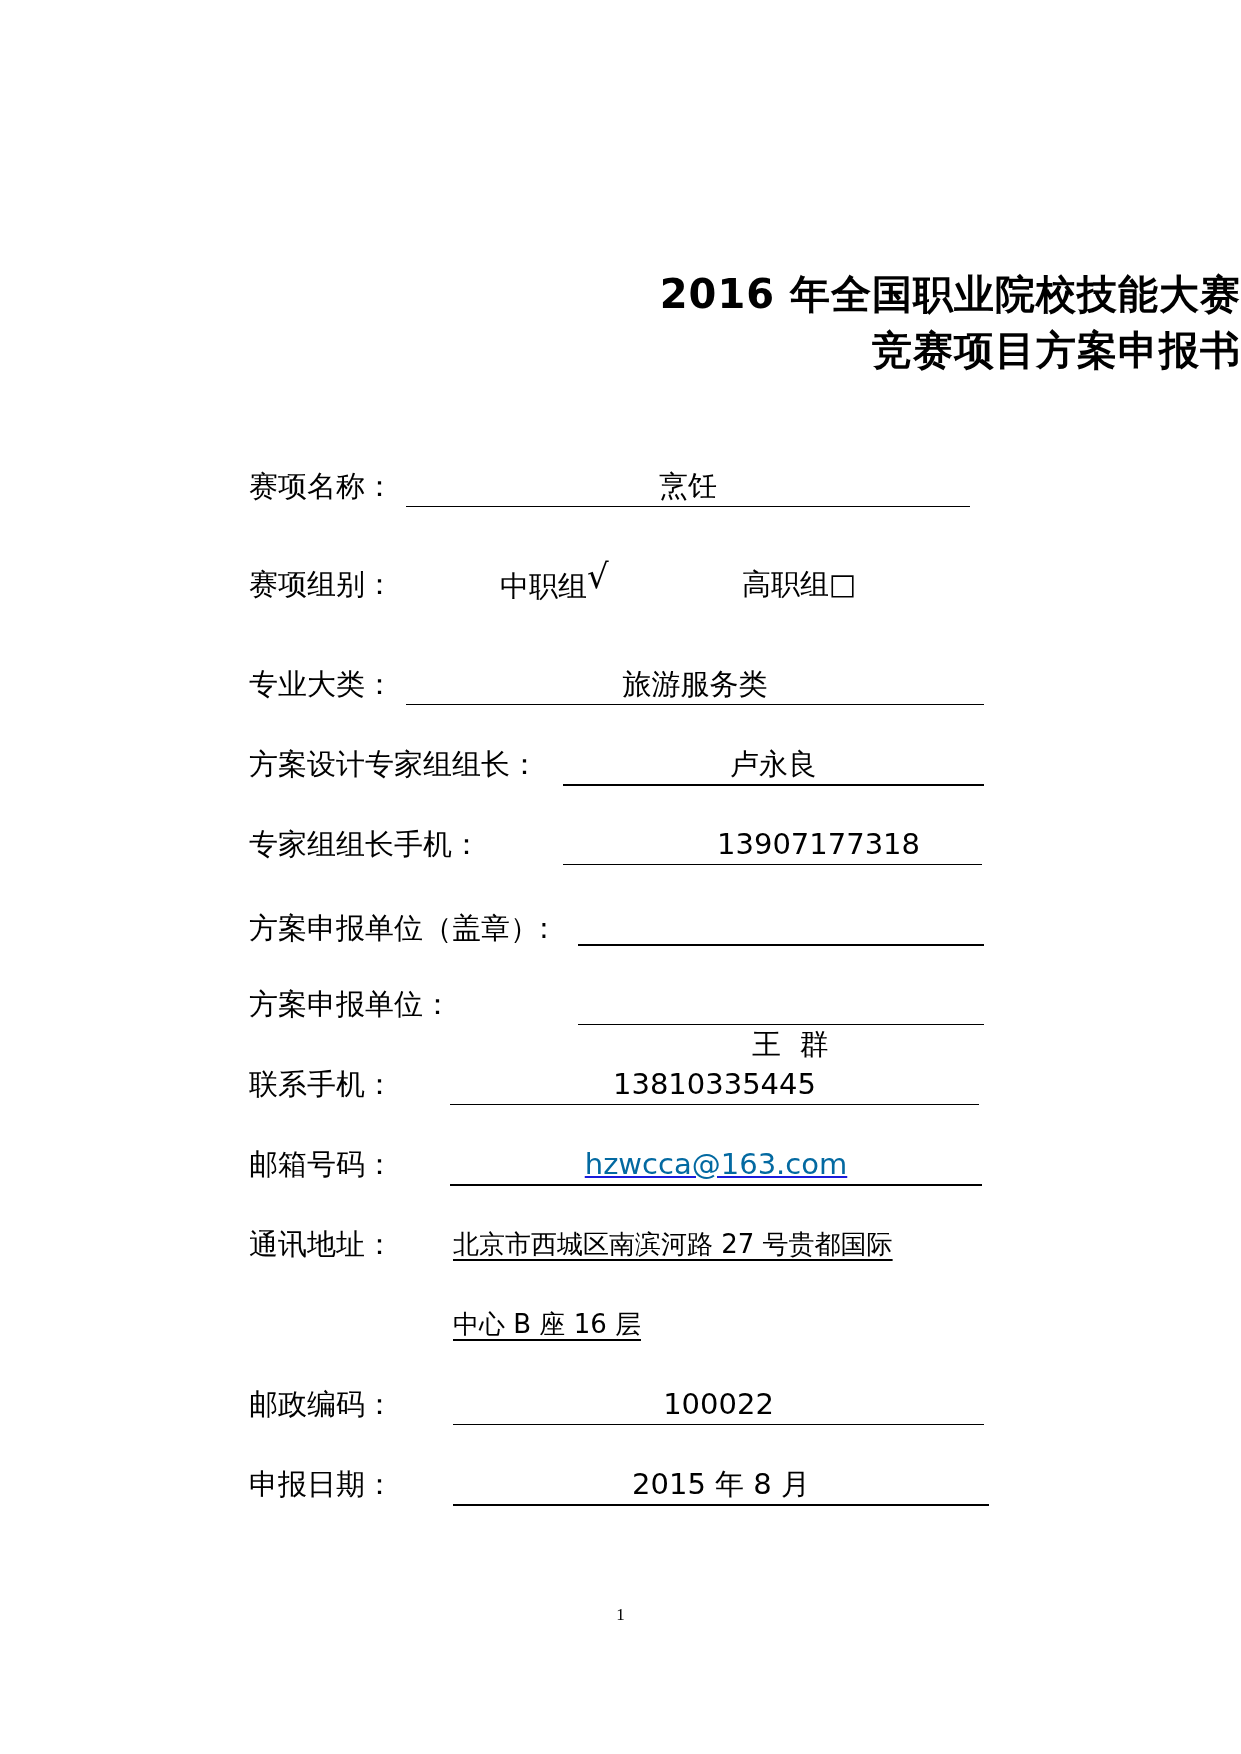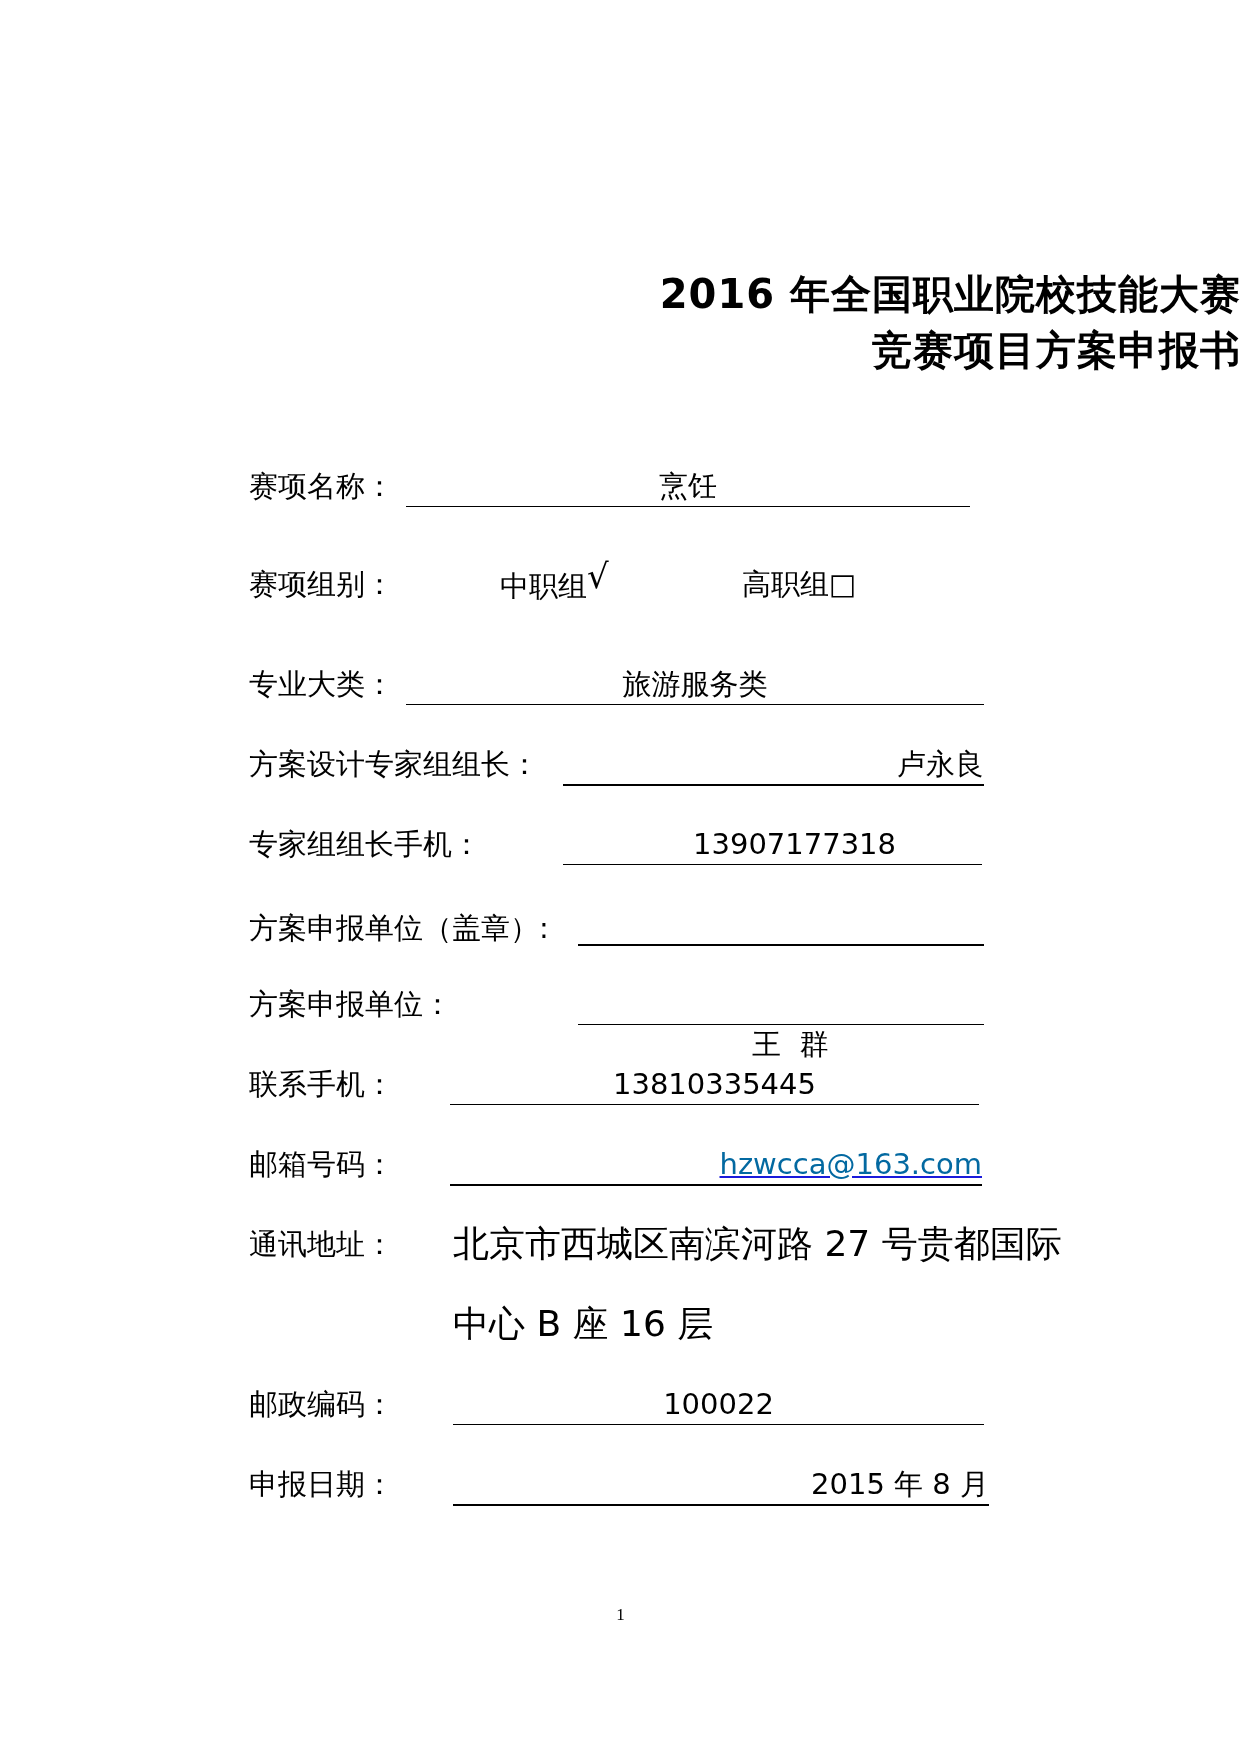--- a/index.html
+++ b/index.html
@@ -5,25 +5,25 @@
   html, body { margin: 0; padding: 0; background: #ffffff; }
   body { width: 1241px; height: 1754px; position: relative; overflow: hidden;
          font-family: "DejaVu Sans", "Liberation Sans", sans-serif; color: #000; }
   .title { position: absolute; left: 0; width: 1241px; text-align: right;
            font-weight: bold; font-size: 40px; line-height: 56px; letter-spacing: 1px; }
   .t1 { top: 266px; }
   .t2 { top: 322px; }
   .label { position: absolute; left: 249px; font-size: 29px; line-height: 40px; white-space: nowrap; }
   .field { position: absolute; border-bottom: 1.5px solid #000; height: 40px;
            font-size: 29px; line-height: 40px; text-align: center; white-space: nowrap; }
-  .field.thick { border-bottom: 2.5px solid #000; text-align: right; }
+  .field.thick { border-bottom: 2.5px solid #000; }
   .plain { position: absolute; font-size: 29px; line-height: 40px; white-space: nowrap; }
   .email { color: #0369a1; text-decoration: underline; text-decoration-color: #1a1adb; }
-  .underline-text { position: absolute; font-size: 36px; line-height: 40px; white-space: nowrap;
-                    text-underline-offset: 6px; }
+  .underline-text { position: absolute; font-size: 26px; line-height: 40px; white-space: nowrap;
+                    text-decoration: underline; text-underline-offset: 6px; }
   .pageno { position: absolute; top: 1605px; left: 0; width: 1241px; text-align: center;
             font-family: "Liberation Serif", serif; font-size: 17px; }
 </style>
 </head>
 <body>
 
 <div>
   <div class="title t1">2016 年全国职业院校技能大赛</div>
   <div class="title t2">竞赛项目方案申报书</div>
 </div>
@@ -46,21 +46,21 @@
   <span>旅游服务类</span>
 </div>
 
 <div class="label" style="top:744px;">方案设计专家组组长：</div>
 <div class="field thick" style="top:744px; left:563px; width:421px;">
   <span>卢永良</span>
 </div>
 
 <div class="label" style="top:824px;">专家组组长手机：</div>
 <div class="field" style="top:824px; left:563px; width:419px; text-align:right; padding-right:0;">
-  <span style="margin-right:86px;">13907177318</span>
+  <span style="margin-right:62px;">13907177318</span>
 </div>
 
 <div class="label" style="top:908px;text-align:center;">方案申报单位（盖章）:</div>
 <div class="field thick" style="top:904px; left:578px; width:406px;">
   <span></span>
 </div>
 
 <div class="label" style="top:984px;">方案申报单位：</div>
 <div class="field" style="top:984px; left:578px; width:406px; white-space:pre;">
   <span style="white-space:pre;">王  群</span>

